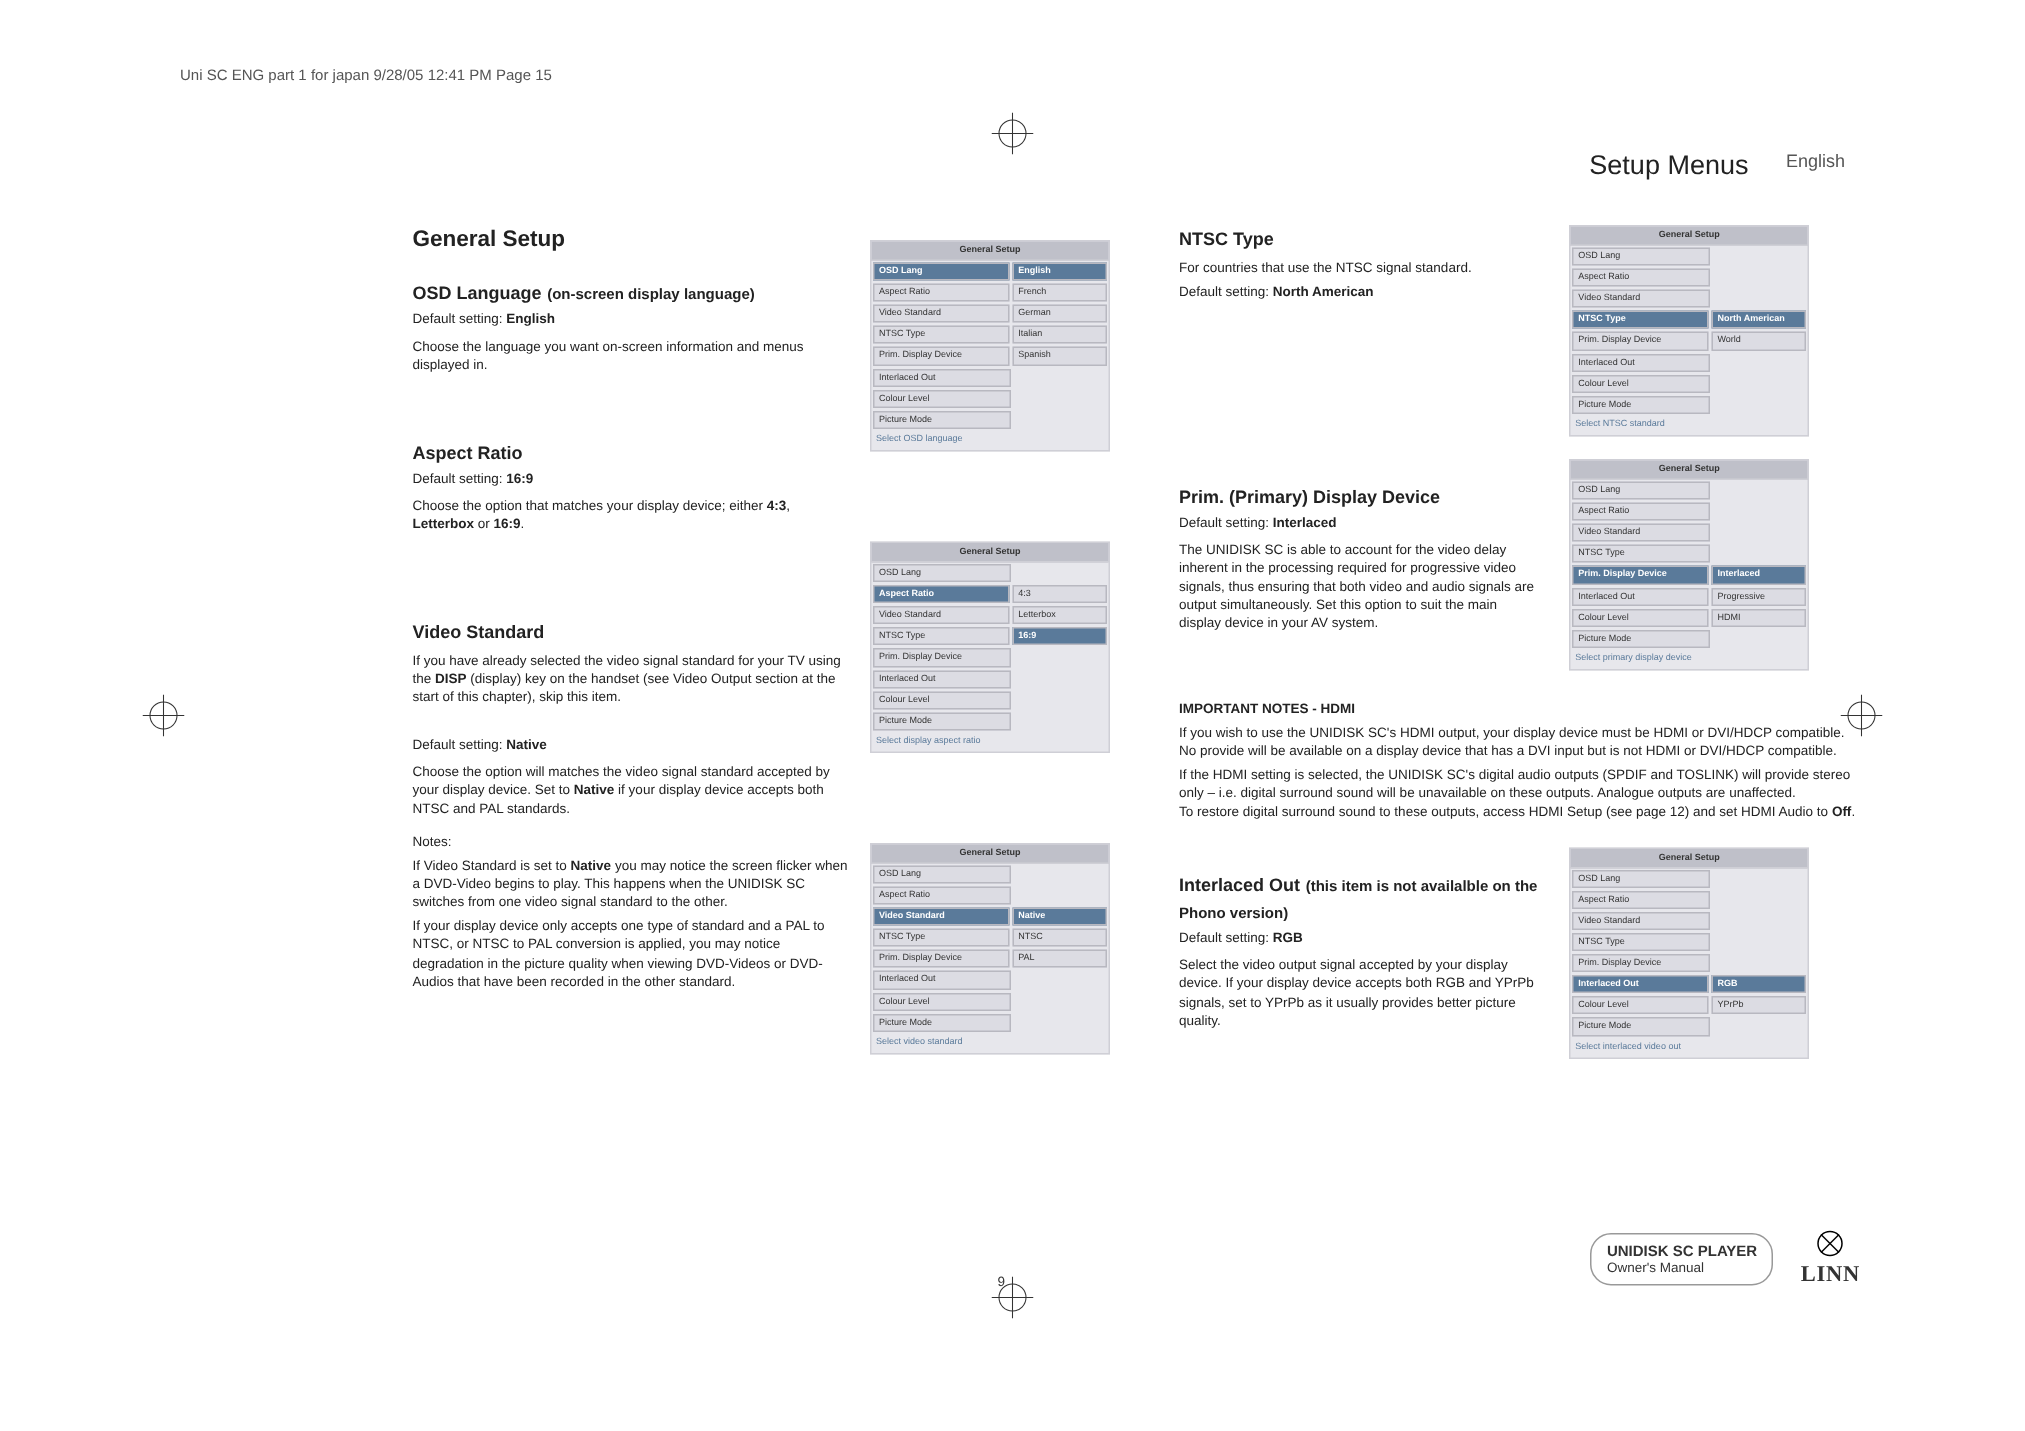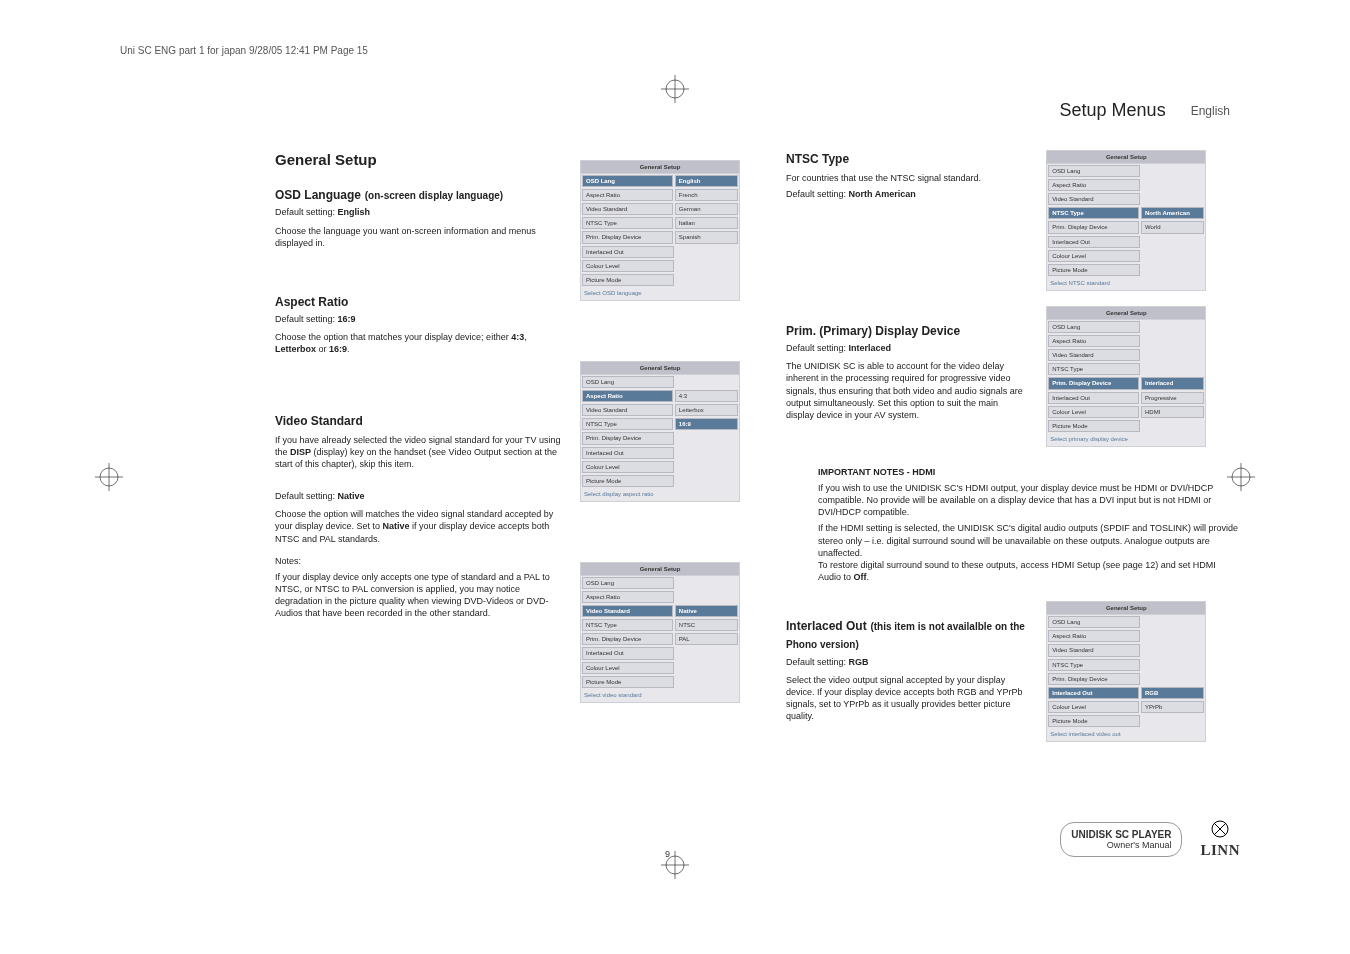--- a/index.html
+++ b/index.html
@@ -26,21 +26,21 @@
     color: #555;
     position: absolute;
     top: 45px;
     left: 120px;
   }
   .top-bar {
     position: absolute;
     top: 100px;
     right: 120px;
     display: flex;
-    align-items: center;
+    align-items: flex-start;
     gap: 25px;
   }
   .top-title {
     font-size: 18px;
     color: #222;
     font-weight: 300;
   }
   .top-lang {
     font-size: 12px;
     color: #555;
@@ -135,21 +135,21 @@
     font-size: 9px;
     color:#333;
   }
   .footer .pg { flex:0 0 auto; margin-left: 390px;}
   .footer .right-box {
     display:flex;
     align-items:center;
     gap:18px;
   }
   .footer .prod {
-    text-align:right;
+    text-align:left;
     font-size: 9px;
     padding: 6px 10px;
     border: 1px solid #999;
     border-radius: 14px;
   }
   .footer .prod .pn { font-weight: bold; font-size:10px;}
   .footer .logo {
     font-family: "Times New Roman", serif;
     font-weight: bold;
     font-size: 15px;
@@ -233,20 +233,23 @@
           <span>If you have already selected the video signal standard for your TV using the </span><span class="emph">DISP</span><span> (display) key on the handset (see </span><span class="italic">Video Output</span><span> section at the start of this chapter), skip this item.</span>
         </p>
         <p class="defset" style="margin-top:20px;">
           <span class="lab">Default setting:</span>
           <span class="val">Native</span>
         </p>
         <p>
           <span>Choose the option will matches the video signal standard accepted by your display device. Set to </span><span class="emph">Native</span><span> if your display device accepts both NTSC and PAL standards.</span>
         </p>
         <p class="notes-head">Notes:</p>
+        <p>
+          <span>If Video Standard is set to </span><span class="emph">Native</span><span> you may notice the screen flicker when a DVD-Video begins to play. This happens when the UNIDISK SC switches from one video signal standard to the other.</span>
+        </p>
         <p>If your display device only accepts one type of standard and a PAL to NTSC, or NTSC to PAL conversion is applied, you may notice degradation in the picture quality when viewing DVD-Videos or DVD-Audios that have been recorded in the other standard.</p>
       </div>
 
       <div class="col-left-imgs">
         <div class="mini">
             <div class="mt">General Setup</div>
             <div class="rows">
               <div class="row">
                 <div class="cell left sel">OSD Lang</div>
                 <div class="cell right sel">English</div>
@@ -438,21 +441,21 @@
                 </div>
                 <div class="row">
                   <div class="cell left">Picture Mode</div>
                 </div>
               </div>
               <div class="hint">Select primary display device</div>
             </div>
         </div>
       </div>
 
-      <div style="margin-bottom:14px;margin-left:32px;">
+      <div style="margin-bottom:14px;">
         <p class="emph">IMPORTANT NOTES - HDMI</p>
         <p>If you wish to use the UNIDISK SC's HDMI output, your display device must be HDMI or DVI/HDCP compatible. No provide will be available on a display device that has a DVI input but is not HDMI or DVI/HDCP compatible.</p>
         <p>
           <span>If the HDMI setting is selected, the UNIDISK SC's digital audio outputs (SPDIF and TOSLINK) will provide stereo only – i.e. digital surround sound will be unavailable on these outputs. Analogue outputs are unaffected.</span><br>
           <span>To restore digital surround sound to these outputs, access HDMI Setup (see page 12) and set HDMI Audio to </span><span class="emph">Off</span><span>.</span>
         </p>
       </div>
 
       <div class="right-row">
         <div class="right-text">

